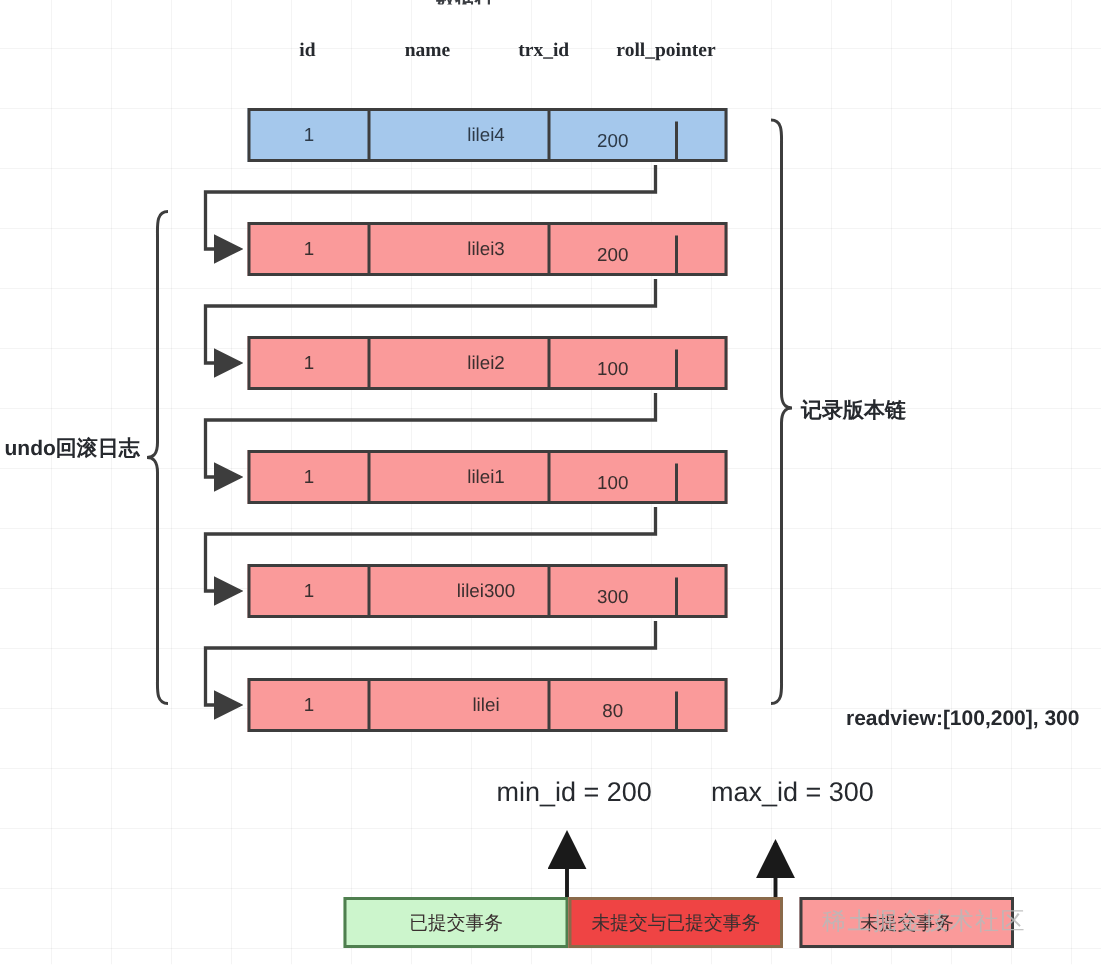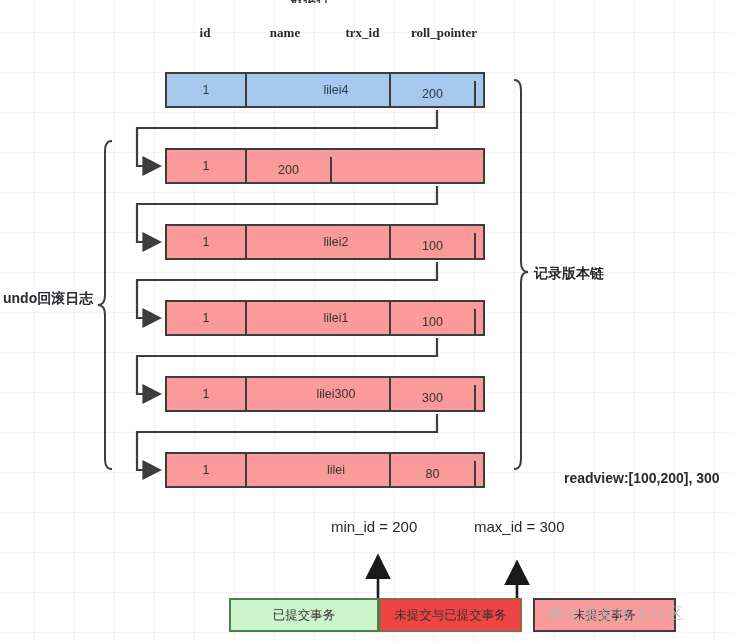--- a/index.html
+++ b/index.html
@@ -40,35 +40,35 @@
     display:flex;
   }
   .row .cell{
     border-right:2px solid #3d3d3d;
     box-sizing:border-box;
     display:flex;align-items:center;justify-content:center;
     font-size:12.5px;color:#3a2f2f;
   }
   .row .cell:last-child{border-right:none;}
   .c-id{width:80px;}
-  .c-name{width:144px;padding-left:36px;}
+  .c-name{width:120px;padding-left:36px;}
   .c-trx{width:85px;margin-top:7px;}
   .c-ptr{flex:1;}
   .row.blue{background:#a5c8ec;}
   .row.blue .cell{color:#2d3a48;}
   .row.pink{background:#fa9a9a;}
 
   .side-label{
     position:absolute;
     font-size:14px;font-weight:bold;color:#26292e;
     white-space:nowrap;
   }
   .plain-label{
     position:absolute;
-    font-size:15px;color:#26292e;white-space:nowrap;
+    font-size:18px;color:#26292e;white-space:nowrap;
   }
 
   .legend-box{
     position:absolute;height:34px;
     border:2px solid #0c4a6e;box-sizing:border-box;
     display:flex;align-items:center;justify-content:center;
     font-size:12.5px;color:#3a3030;white-space:nowrap;
   }
   .lg-green{left:229px;top:598px;width:150px;background:#ccf5cc;border-color:#4f7f4f;}
   .lg-peach{left:379px;top:598px;width:143px;background:#ef4444;border-color:#8a6a4a;}
@@ -124,20 +124,21 @@
 </svg>
 
 <div class="row blue" style="top:72px;">
   <div class="cell c-id">1</div>
   <div class="cell c-name">lilei4</div>
   <div class="cell c-trx">200</div>
   <div class="cell c-ptr"></div>
 </div>
 <div class="row pink" style="top:148px;">
   <div class="cell c-id">1</div>
+  <div class="cell c-name">lilei3</div>
   <div class="cell c-trx">200</div>
   <div class="cell c-ptr"></div>
 </div>
 <div class="row pink" style="top:224px;">
   <div class="cell c-id">1</div>
   <div class="cell c-name">lilei2</div>
   <div class="cell c-trx">100</div>
   <div class="cell c-ptr"></div>
 </div>
 <div class="row pink" style="top:300px;">

